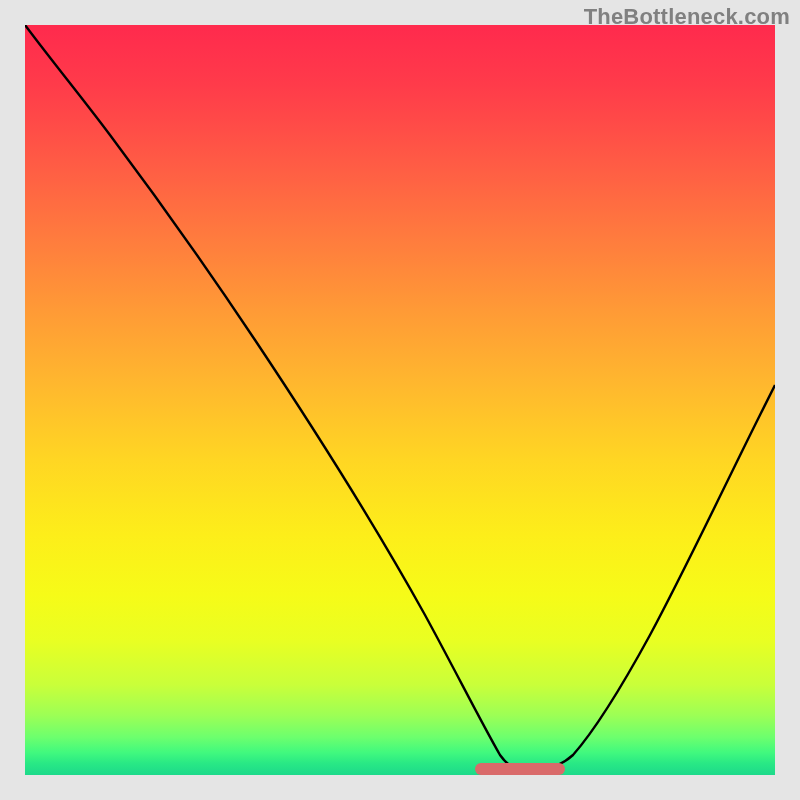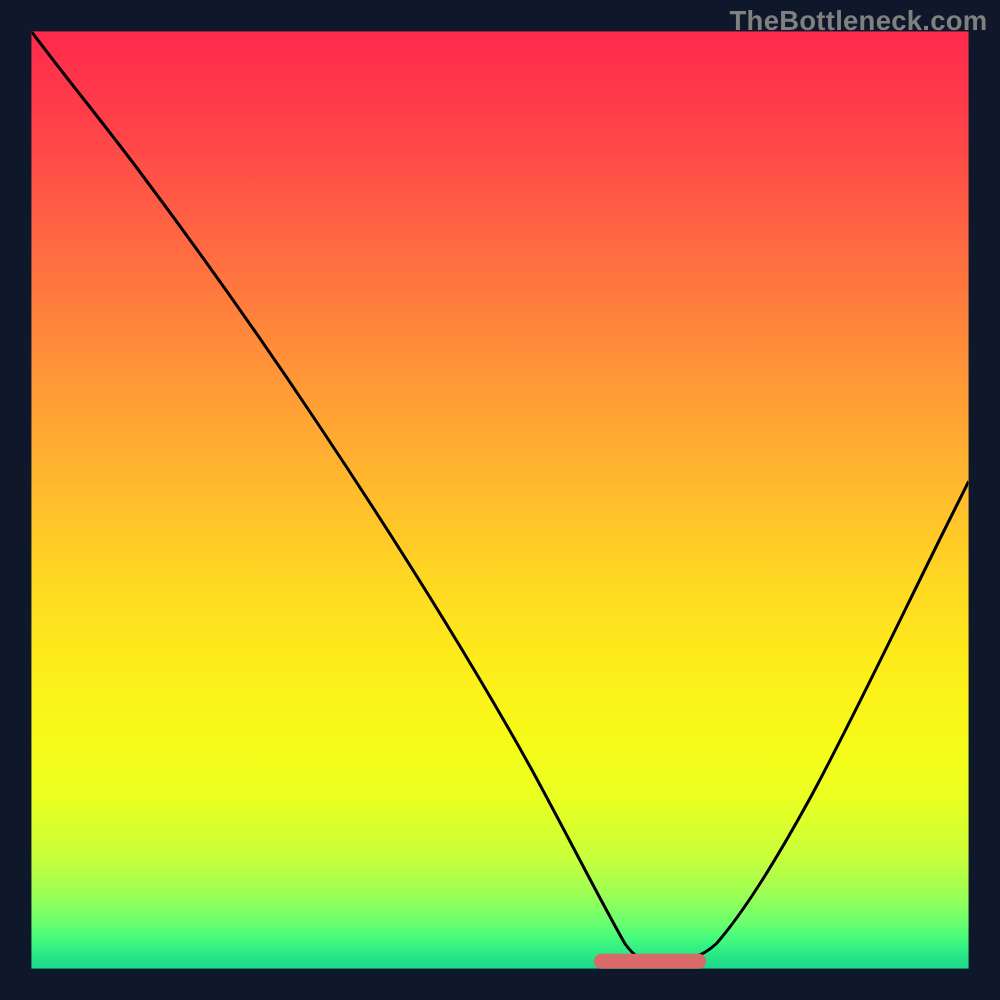--- a/index.html
+++ b/index.html
@@ -8,21 +8,21 @@
     width: 800px;
     height: 800px;
     background: #000;
     overflow: hidden;
     font-family: Arial, Helvetica, sans-serif;
   }
   .frame {
     position: relative;
     width: 800px;
     height: 800px;
-    background: #0f172a;
+    background: #e5e5e5;
   }
   .watermark {
     position: absolute;
     top: 4px;
     right: 10px;
     color: #808080;
     font-size: 22px;
     font-weight: 600;
     letter-spacing: 0.2px;
     z-index: 10;

